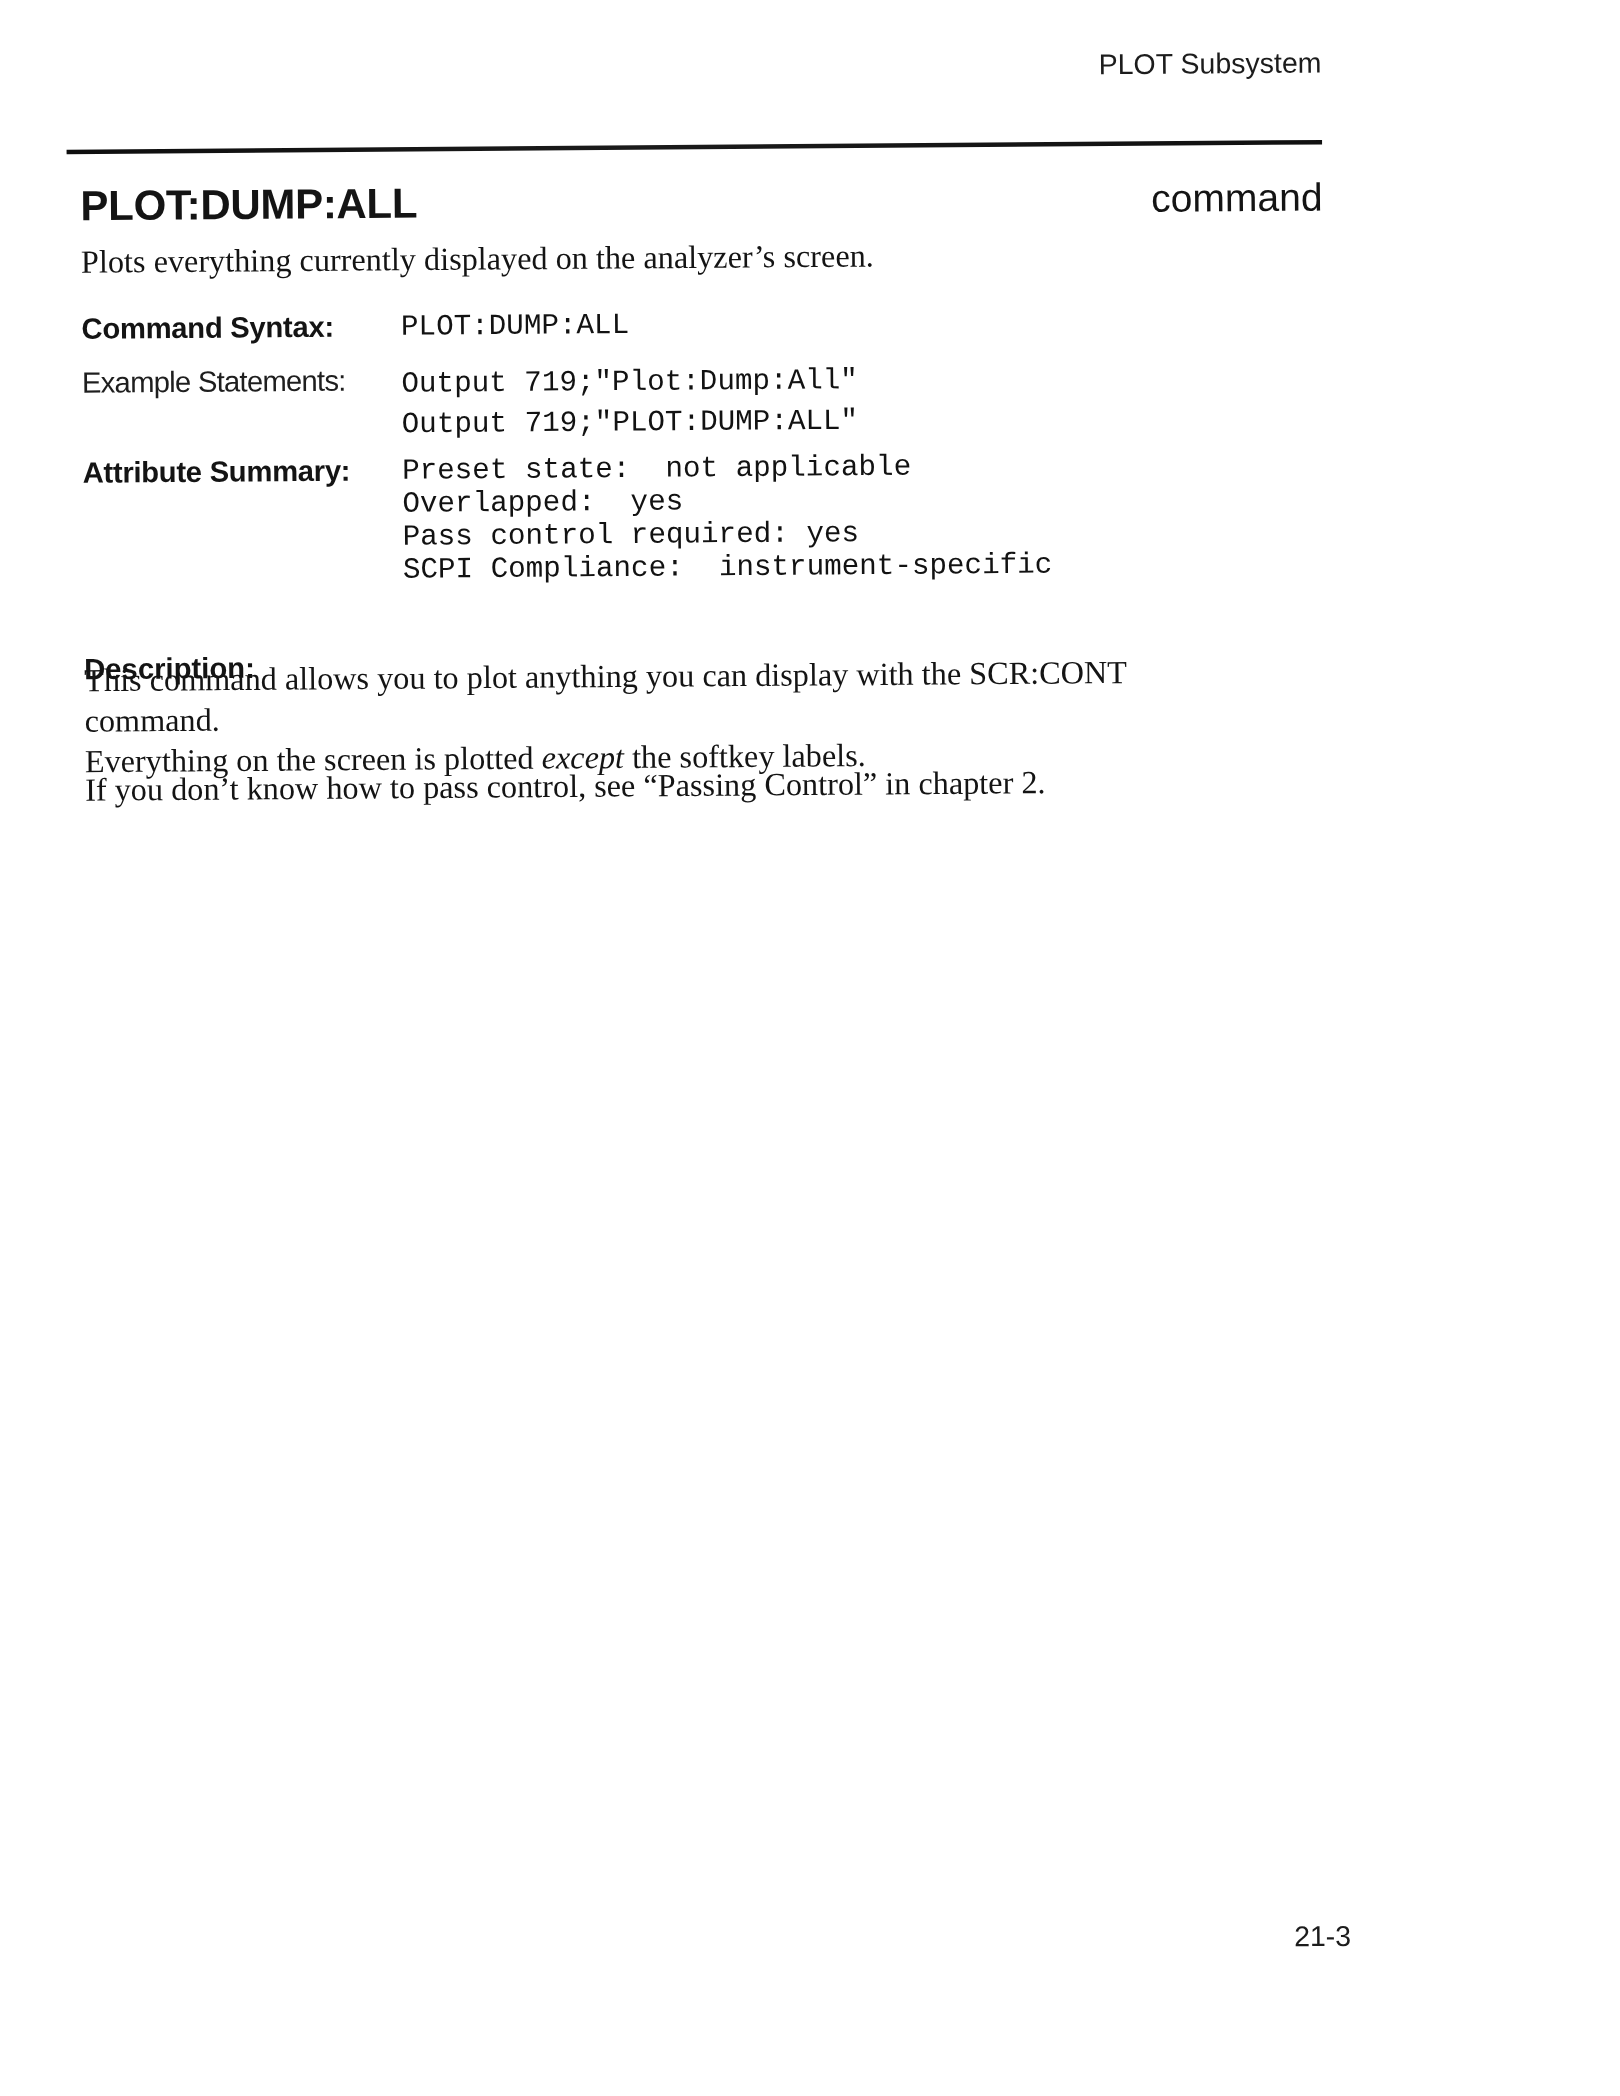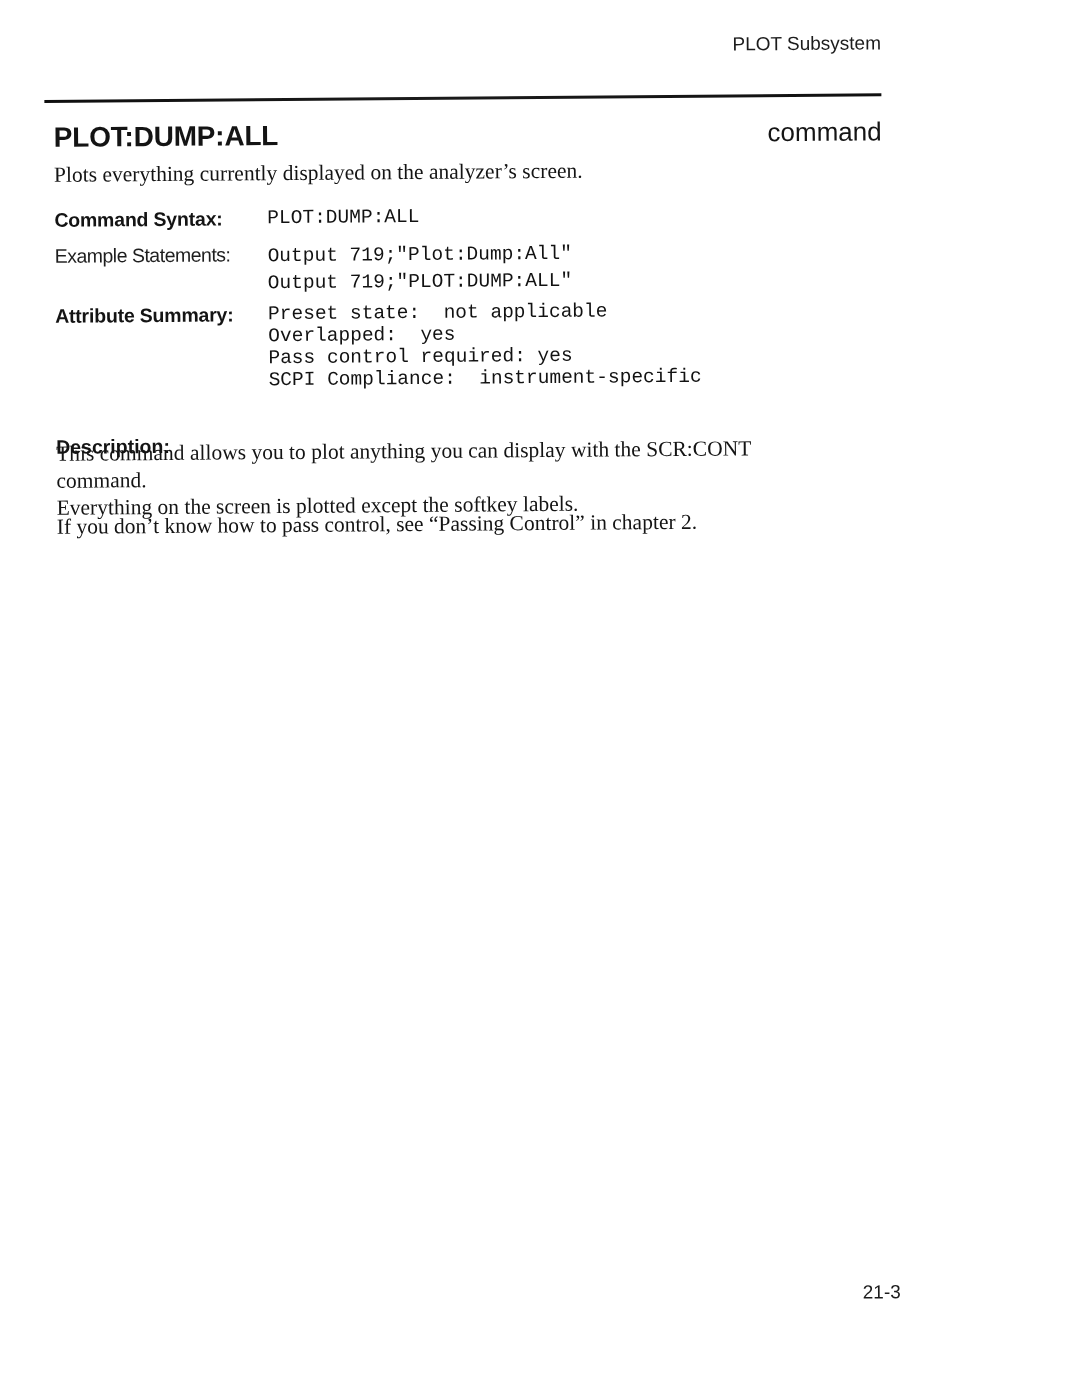--- a/index.html
+++ b/index.html
@@ -79,21 +79,21 @@
     font-size: 19.5px; font-weight: 700; margin-top: 42px;
   }
   .desc-para-1 {
     top: 437px; left: 57px; width: 780px;
     font-size: 21.5px; line-height: 27px;
   }
   .desc-para-2 {
     top: 511px; left: 57px; width: 780px;
     font-size: 21.5px;
   }
-  .italic { }
+  .italic { font-style: italic; }
 
   .page-number {
     top: 1284px; left: 57px; width: 838px;
     text-align: right;
     font-size: 19px;
     color: #1c1c1c;
   }
 </style>
 </head>
 <body>

